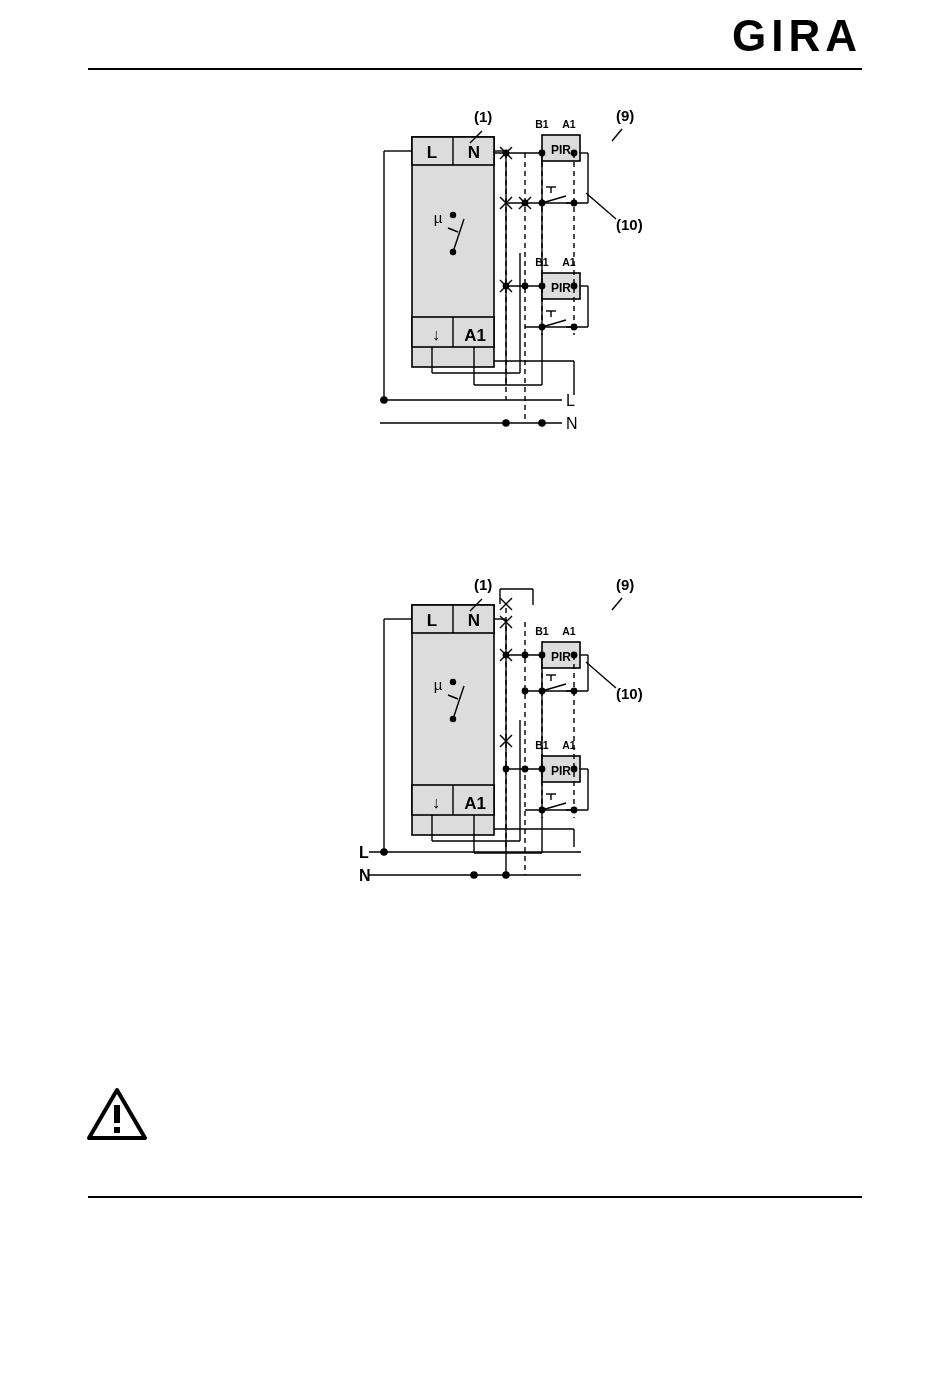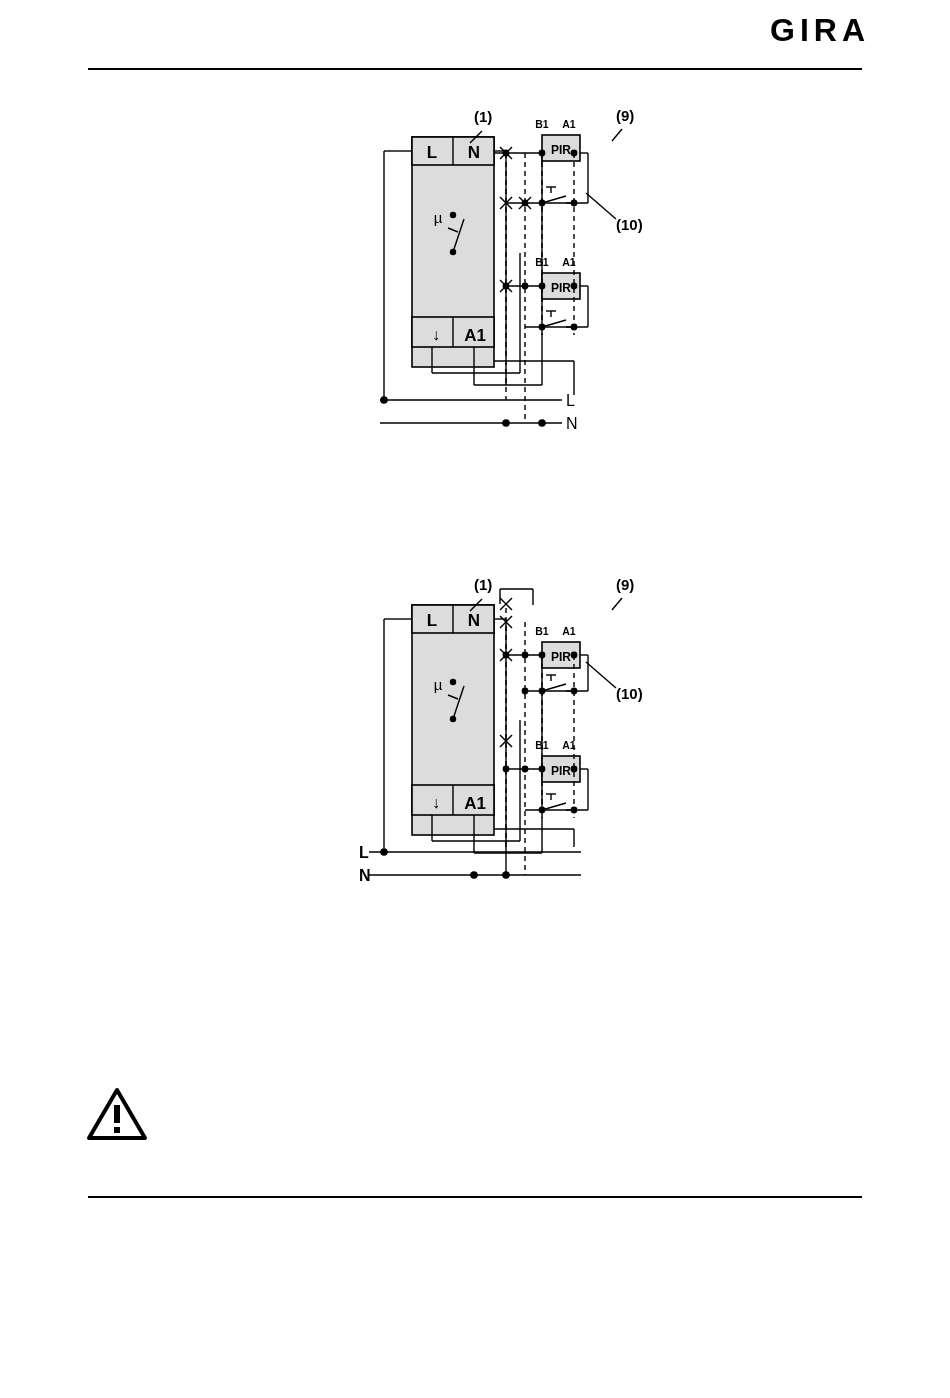--- a/index.html
+++ b/index.html
@@ -10,23 +10,23 @@
   body {
     width: 950px;
     height: 1398px;
     position: relative;
     font-family: "Liberation Sans", sans-serif;
     color: #000000;
     overflow: hidden;
   }
   .brand {
     position: absolute;
-    right: 80px;
+    right: 88px;
     top: 14px;
-    font-size: 32px;
+    font-size: 44px;
     font-weight: bold;
     letter-spacing: 5px;
     font-family: "Liberation Sans", sans-serif;
     line-height: 1;
     margin-left: 10px;
   }
   .rule-top {
     position: absolute;
     left: 88px;
     right: 88px;

